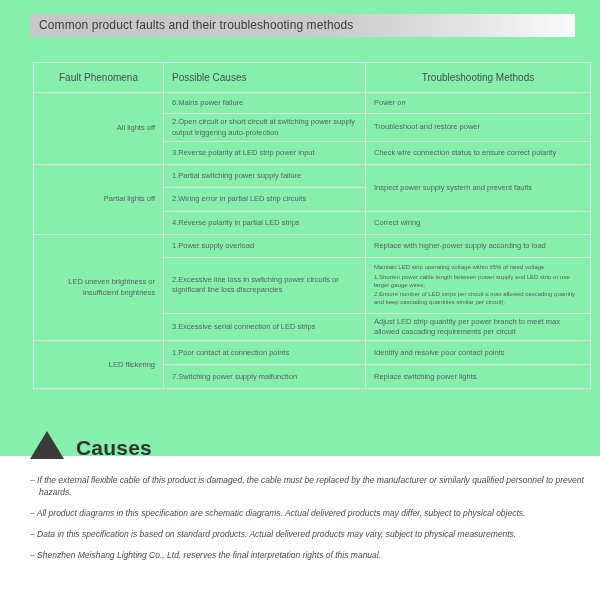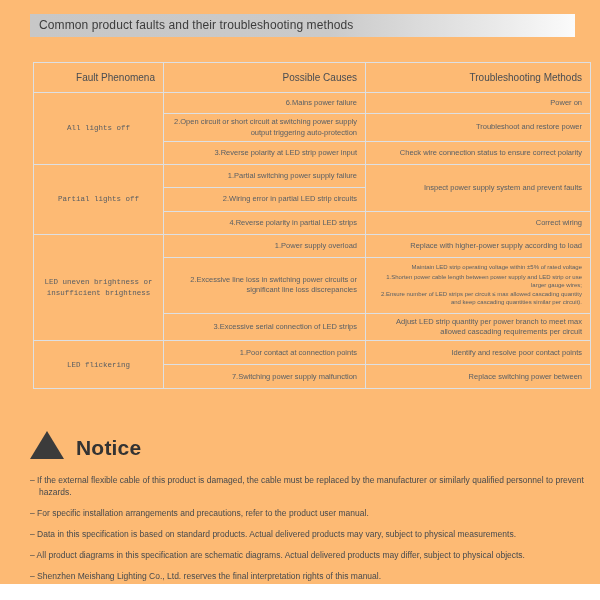--- a/index.html
+++ b/index.html
@@ -1,18 +1,18 @@
 <!DOCTYPE html>
 <html><head>
 <meta charset="utf-8">
 <style>
   * { margin: 0; padding: 0; box-sizing: border-box; }
   html, body { width: 600px; height: 600px; background: #ffffff; overflow: hidden;
     font-family: "Liberation Sans", sans-serif; }
-  .page { position: relative; width: 600px; height: 584px; background: #fdba74; }
+  .page { position: relative; width: 600px; height: 456px; background: #86efac; }
 
   
   .title-bar {
     position: absolute; left: 30px; top: 14px; width: 545px; height: 23px;
     background: linear-gradient(to right, #c7c7c7 0%, #cacaca 55%, #e9e9e9 85%, #fbfbfb 100%);
     font-size: 12px; color: #3c3c3c; line-height: 23px; padding-left: 9px;
     letter-spacing: 0.1px;
   }
 
   
@@ -21,48 +21,48 @@
     border-collapse: collapse; table-layout: fixed;
     color: #5b6065;
   }
   .fault-table th, .fault-table td {
     border: 1px solid #dde0e3;
     font-weight: normal;
     padding: 3px 8px;
     vertical-align: middle;
     font-size: 7.5px;
     line-height: 1.35;
-    text-align: right;
+    text-align: left;
   }
   .fault-table th {
     font-size: 10px; color: #494d52; height: 30px;
   }
-  .fault-table th.c-center { text-align: right; }
-  .fault-table td.phenom { text-align: center; color: #595e63; font-family: Liberation Mono, monospace; }
+  .fault-table th.c-center { text-align: center; }
+  .fault-table td.phenom { text-align: right; color: #595e63; }
   .fault-table td.small-note { font-size: 6px; line-height: 1.3; padding: 4px 8px; }
   .fault-table td.small-note .note-line { margin: 2px 0; }
 
   
   .notice-head { position: absolute; left: 30px; top: 429px; height: 30px; display: flex; align-items: flex-end; }
   .tri-icon {
     width: 0; height: 0; display: inline-block;
     border-left: 17px solid transparent;
     border-right: 17px solid transparent;
     border-bottom: 28px solid #3b3b3b;
   }
   .notice-title {
     font-size: 21px; font-weight: bold; color: #333333;
     margin-left: 12px; line-height: 1; padding-bottom: 1px;
     letter-spacing: 0.2px;
   }
   .notice-list {
     position: absolute; left: 30px; top: 474px; width: 558px;
     font-size: 8.5px; color: #474a4d; line-height: 12px;
   }
-  .notice-item { margin-bottom: 9px; padding-left: 9px; text-indent: -9px; }
+  .notice-item { margin-bottom: 9px; padding-left: 9px; text-indent: -9px; font-style: italic; }
 </style>
 </head>
 <body>
 
 <div class="page">
 
   <div class="title-bar">Common product faults and their troubleshooting methods</div>
 
   <table class="fault-table">
     <colgroup>
@@ -124,31 +124,30 @@
         <td>Adjust LED strip quantity per power branch to meet max allowed cascading requirements per circuit</td>
       </tr>
 
       <tr style="height:24px;">
         <td class="phenom" rowspan="2">LED flickering</td>
         <td>1.Poor contact at connection points</td>
         <td>Identify and resolve poor contact points</td>
       </tr>
       <tr style="height:24px;">
         <td>7.Switching power supply malfunction</td>
-        <td>Replace switching power between</td>
+        <td>Replace switching power lights</td>
       </tr>
     </tbody>
   </table>
 
   <div class="notice-head">
     <span class="tri-icon"></span>
-    <span class="notice-title">Notice</span>
+    <span class="notice-title">Causes</span>
   </div>
 
   <div class="notice-list">
     <div class="notice-item">– If the external flexible cable of this product is damaged, the cable must be replaced by the manufacturer or similarly qualified personnel to prevent hazards.</div>
-    <div class="notice-item">– For specific installation arrangements and precautions, refer to the product user manual.</div>
+    <div class="notice-item">– All product diagrams in this specification are schematic diagrams. Actual delivered products may differ, subject to physical objects.</div>
     <div class="notice-item">– Data in this specification is based on standard products. Actual delivered products may vary, subject to physical measurements.</div>
-    <div class="notice-item">– All product diagrams in this specification are schematic diagrams. Actual delivered products may differ, subject to physical objects.</div>
     <div class="notice-item">– Shenzhen Meishang Lighting Co., Ltd. reserves the final interpretation rights of this manual.</div>
   </div>
 
 </div>
 
 </body></html>

